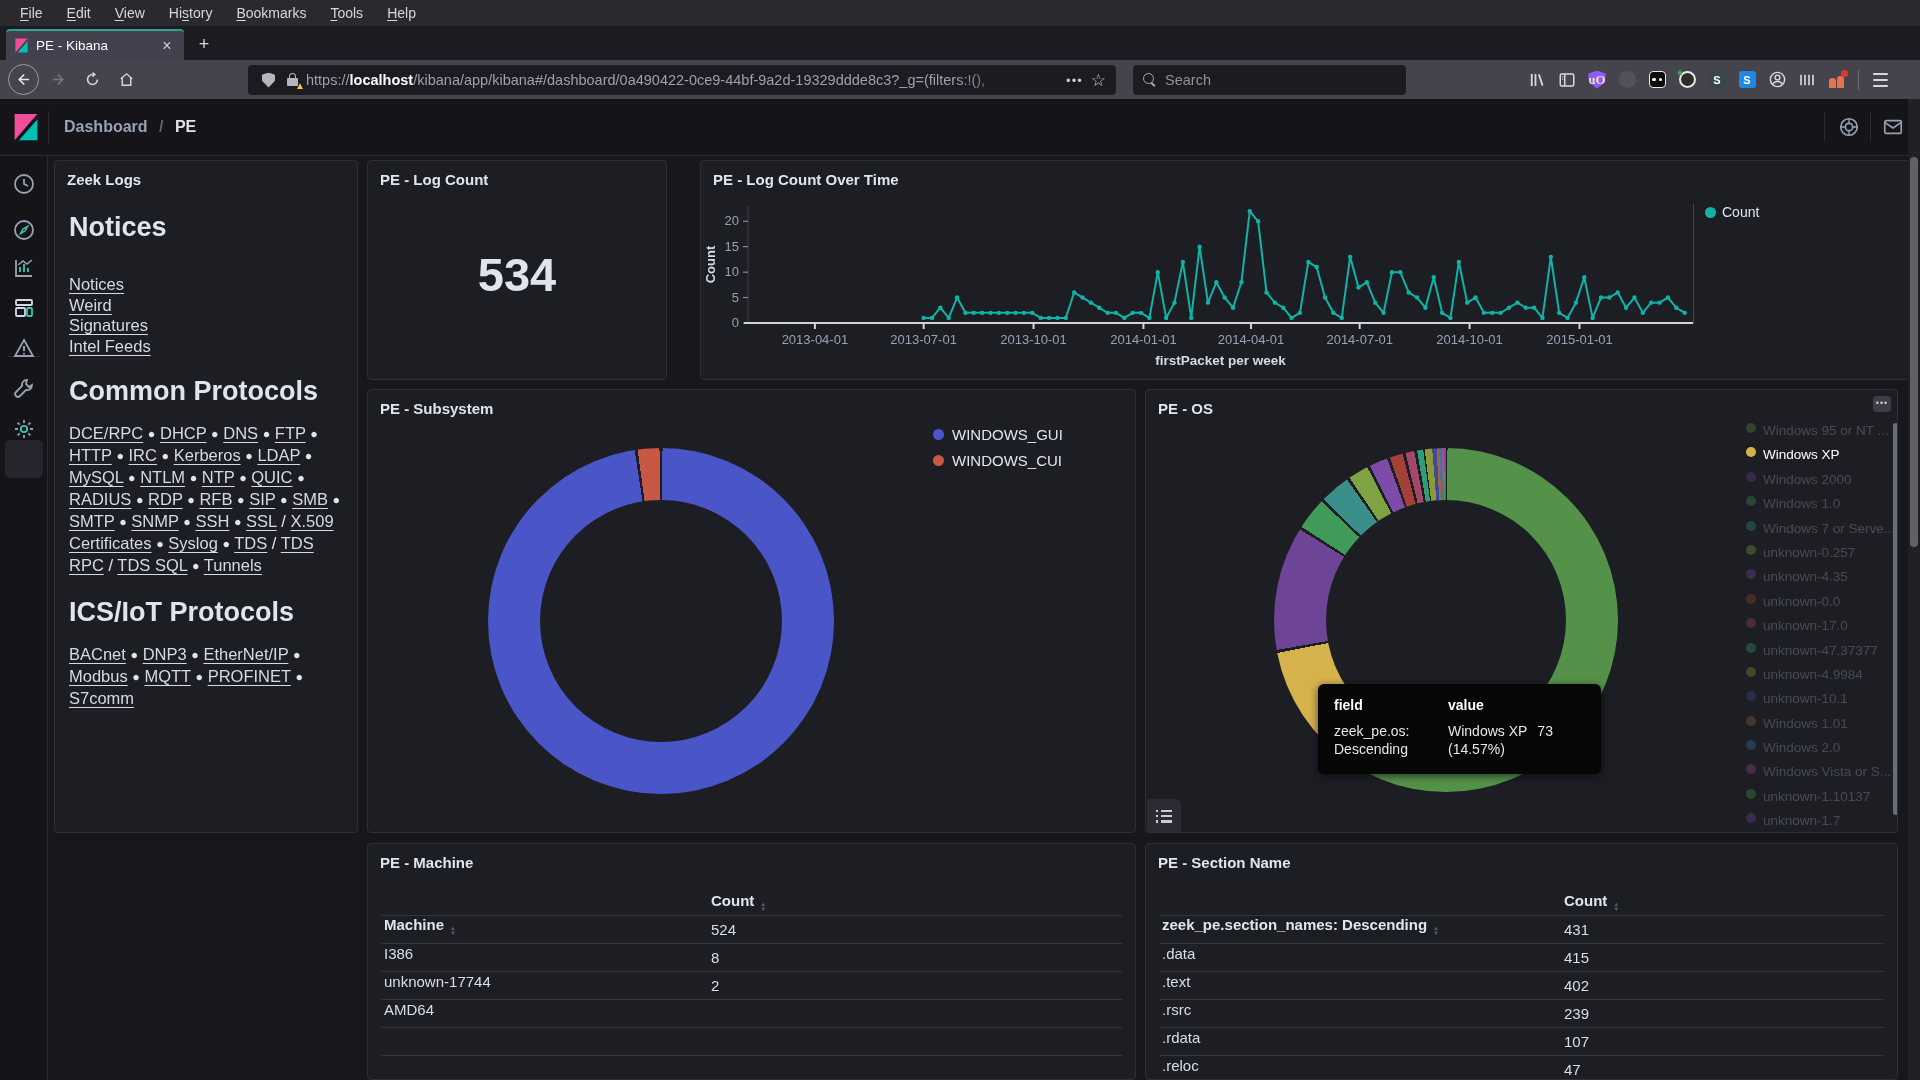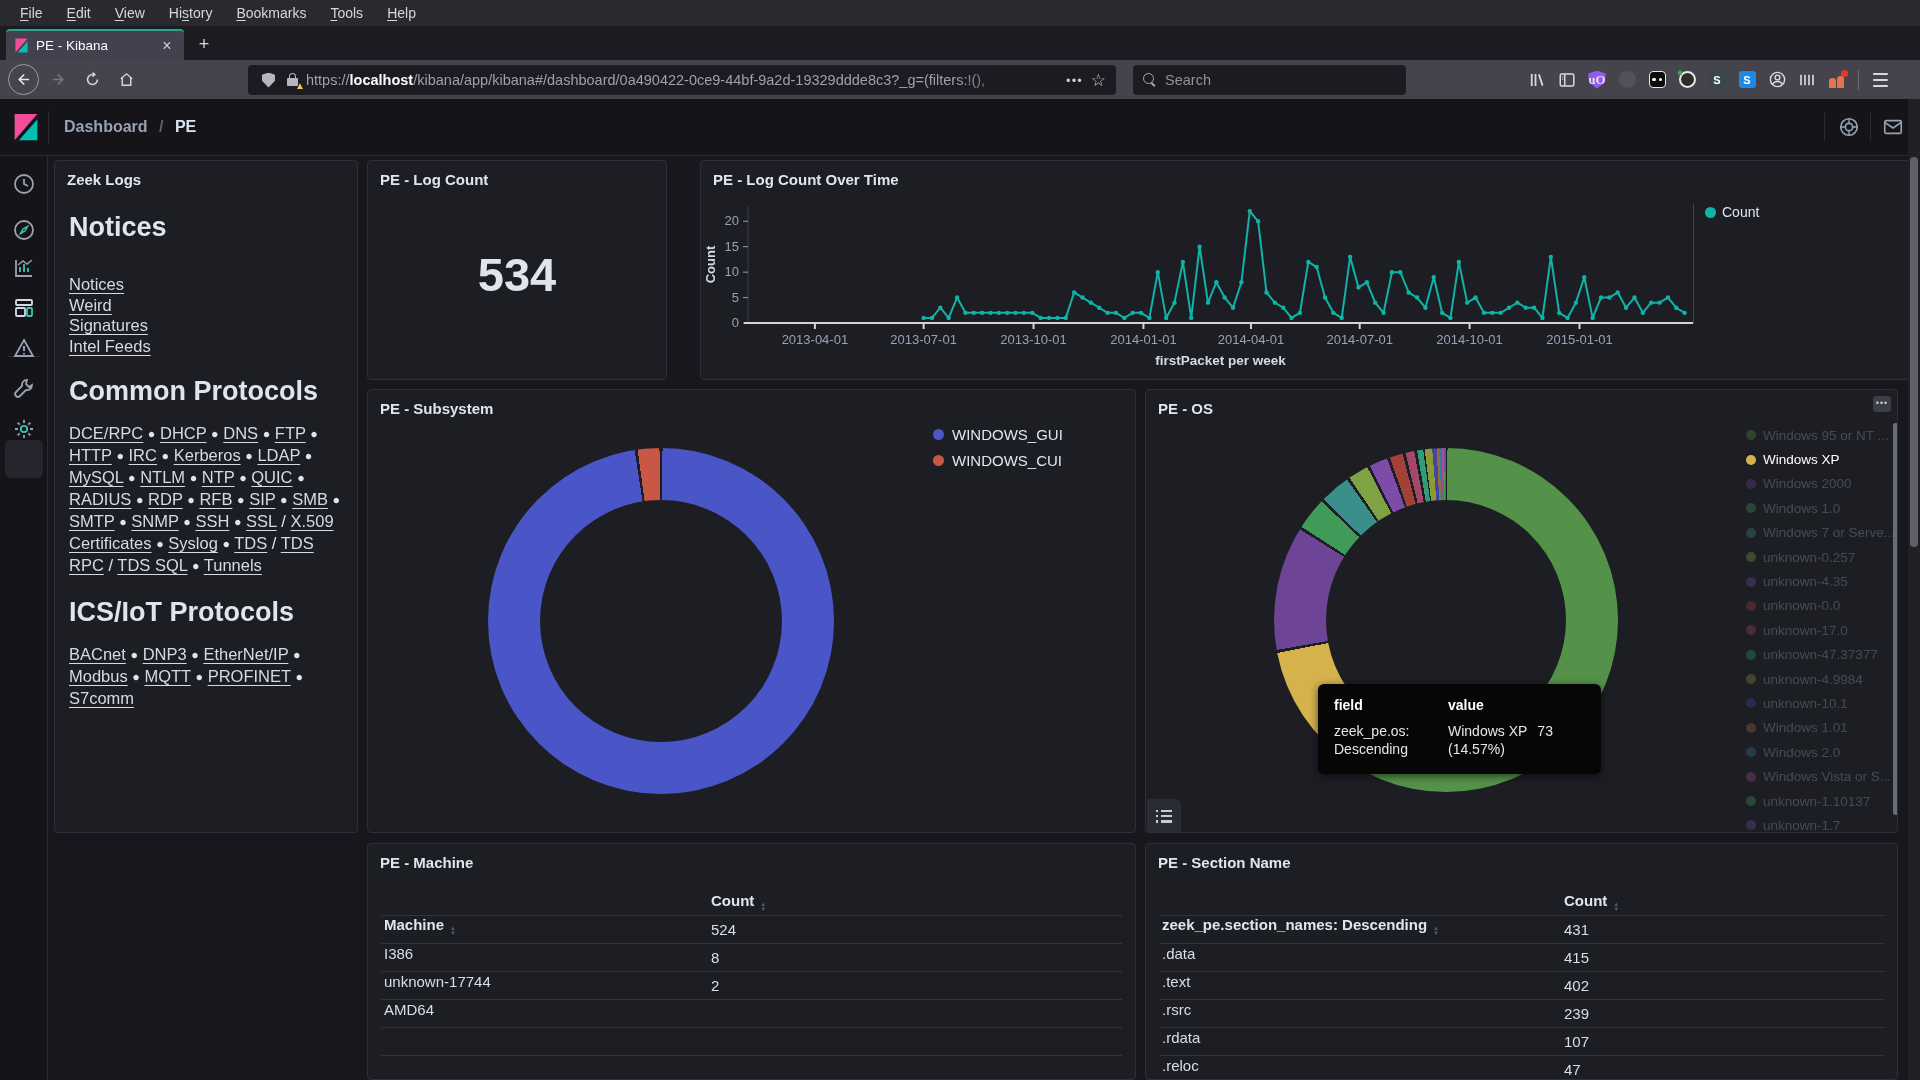--- a/index.html
+++ b/index.html
@@ -123,21 +123,21 @@
 
   
   .donut { position:absolute; border-radius:50%; }
   .donut-hole { position:absolute; border-radius:50%; background:#1d1e24; }
   .pie-legend { position:absolute; }
   .pie-legend .row { display:flex; align-items:center; gap:8px; height:26px; cursor:pointer; }
   .pie-legend .dot { width:11px; height:11px; border-radius:50%; flex:none; }
   .pie-legend .lbl { color:#dfe5ef; font-size:15px; }
 
   #os-legend { position:absolute; left:600px; top:33px; width:140px; }
-  #os-legend .row { display:flex; align-items:center; gap:7px; height:24.4px; cursor:pointer; white-space:nowrap; }
+  #os-legend .row { display:flex; gap:7px; height:24.4px; cursor:pointer; white-space:nowrap; }
   #os-legend .dot { width:10px; height:10px; border-radius:50%; flex:none; }
   #os-legend .lbl { font-size:13.5px; color:#98a2b3; }
   #os-legend .row.dim { opacity:0.33; }
   #os-legend .row.hot .lbl { color:#ffffff; }
   #os-legend-scroll { position:absolute; left:747px; top:33px; width:5px; height:392px;
     background:#828a96; border-radius:3px; opacity:0.75; }
 
   #os-ctx { position:absolute; right:6px; top:6px; width:18px; height:16px; background:#3c3d46;
     border-radius:3px; color:#c8ccd4; font-size:9px; letter-spacing:1px; text-align:center; line-height:15px; }
   #os-listbtn { position:absolute; left:1px; top:409px; width:34px; height:34px; background:#2b2c33;

